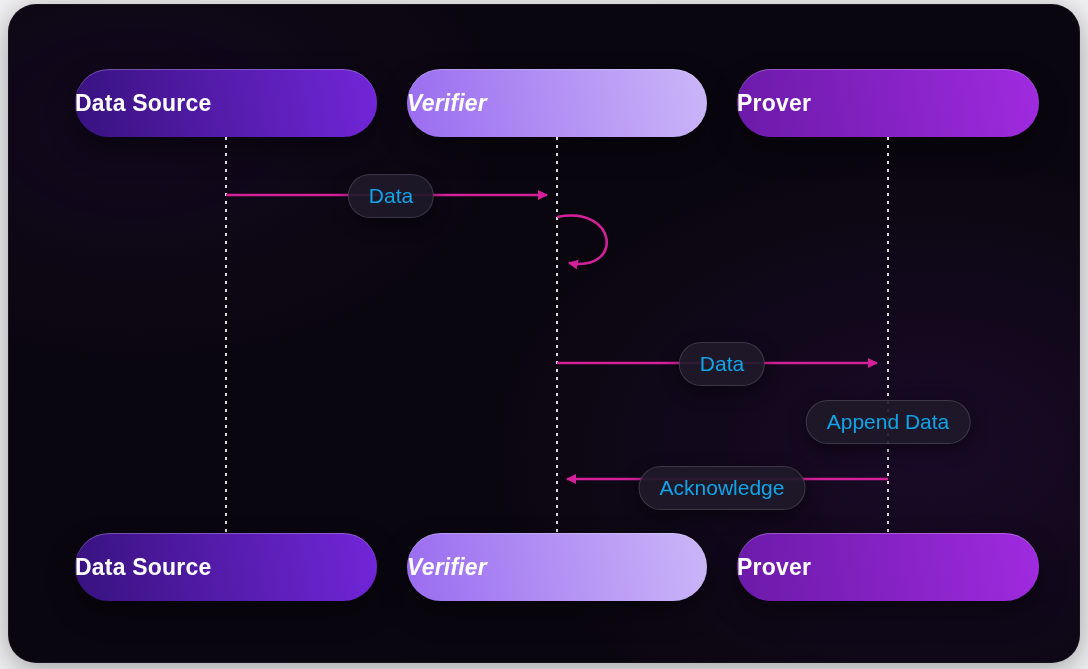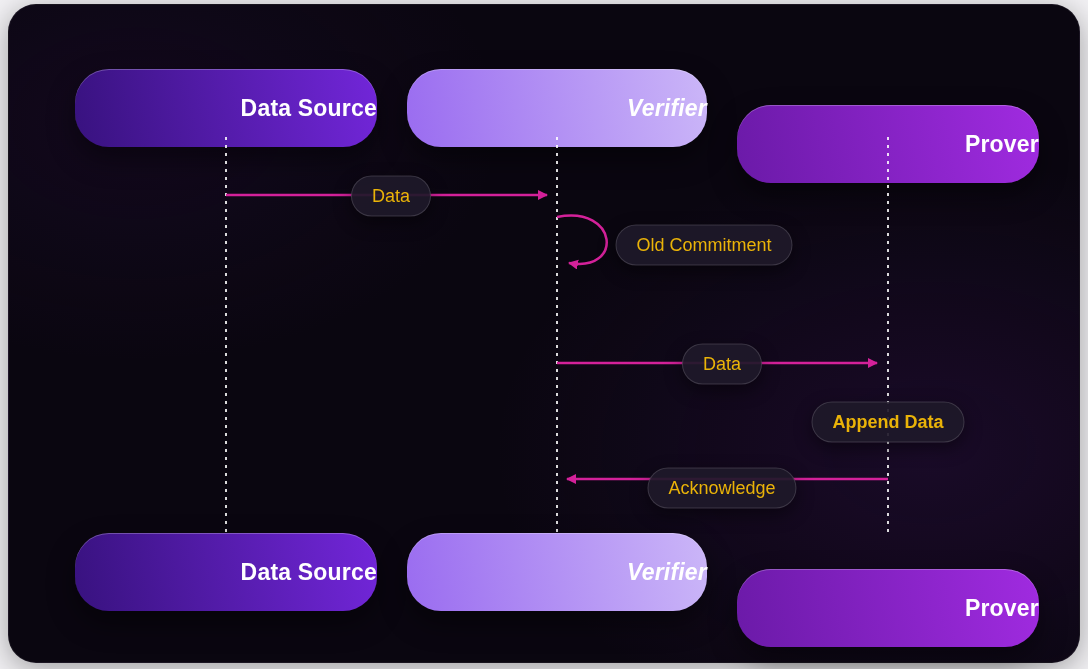--- a/index.html
+++ b/index.html
@@ -23,34 +23,34 @@
     border-radius: 28px;
     background:
       radial-gradient(620px 420px at 86% 68%, rgba(88,28,135,0.20), transparent 70%),
       radial-gradient(520px 340px at 12% 18%, rgba(70,25,110,0.14), transparent 70%),
       #0a0610;
     border: 1px solid rgba(255,255,255,0.06);
     box-shadow: 0 6px 30px rgba(0,0,0,0.35);
   }
   .actor {
     position: absolute;
-    height: 78px;
+    height: 68px;
     border-radius: 34px;
     display: flex;
     align-items: center;
-    justify-content: flex-end;
+    justify-content: flex-start;
     color: #ffffff;
     font-size: 23px;
     font-weight: bold;
     letter-spacing: 0.2px;
     box-shadow: 0 12px 28px rgba(0,0,0,0.45), inset 0 1px 0 rgba(255,255,255,0.25);
   }
   .actor.data-source { background: linear-gradient(80deg, #38127f 0%, #7226d9 100%); }
   .actor.verifier    { background: linear-gradient(80deg, #9a6cf0 0%, #cbb6f8 100%); font-style: italic; }
-  .actor.prover      { background: linear-gradient(80deg, #6b1aa8 0%, #a02be0 100%); margin-top: 36px; }
+  .actor.prover      { background: linear-gradient(80deg, #6b1aa8 0%, #a02be0 100%); }
 
   .actor.row-top    { top: 64px; }
   .actor.row-bottom { top: 528px; }
   .actor.col-1 { left: 66px;  width: 302px; }
   .actor.col-2 { left: 398px; width: 300px; }
   .actor.col-3 { left: 728px; width: 302px; }
 
   .lifeline {
     position: absolute;
     top: 132px;
@@ -79,22 +79,22 @@
     fill: none;
   }
   marker path { fill: var(--arrow-color, #d4219a); }
 
   .msg-label {
     position: absolute;
     transform: translate(-50%, -50%);
     background: rgba(30,25,41,0.92);
     border: 1px solid rgba(255,255,255,0.14);
     border-radius: 22px;
-    color: #eab308;
-    font-size: 18px;
+    color: #0ea5e9;
+    font-size: 21px;
     padding: 9px 20px;
     white-space: nowrap;
     box-shadow: 0 6px 18px rgba(0,0,0,0.45);
   }
 </style>
 </head>
 <body>
 
 <div id="stage">
   <div class="panel">
@@ -119,23 +119,22 @@
           <path d="M0,0 L10,5 L0,10 Z"></path>
         </marker>
       </defs>
       <line class="msg-line" x1="217" y1="190" x2="538" y2="190" marker-end="url(#arr)"></line>
       <path class="msg-line" d="M 548 212 C 610 200, 614 268, 560 258" marker-end="url(#arr)"></path>
       <line class="msg-line" x1="548" y1="358" x2="868" y2="358" marker-end="url(#arr)"></line>
       <line class="msg-line" x1="879" y1="474" x2="558" y2="474" marker-end="url(#arr)"></line>
     </svg>
 
     <div class="msg-label" style="left:382px; top:191px;">Data</div>
-    <div class="msg-label" style="left:695px; top:240px;">Old Commitment</div>
     <div class="msg-label" style="left:713px; top:359px;">Data</div>
-    <div class="msg-label" style="left:879px; top:417px;font-weight:bold;">Append Data</div>
+    <div class="msg-label" style="left:879px; top:417px;">Append Data</div>
     <div class="msg-label" style="left:713px; top:475px;margin-top:8px;">Acknowledge</div>
 
     <div class="actor data-source row-bottom col-1">
       <span>Data Source</span>
     </div>
     <div class="actor verifier row-bottom col-2">
       <span>Verifier</span>
     </div>
     <div class="actor prover row-bottom col-3">
       <span>Prover</span>

